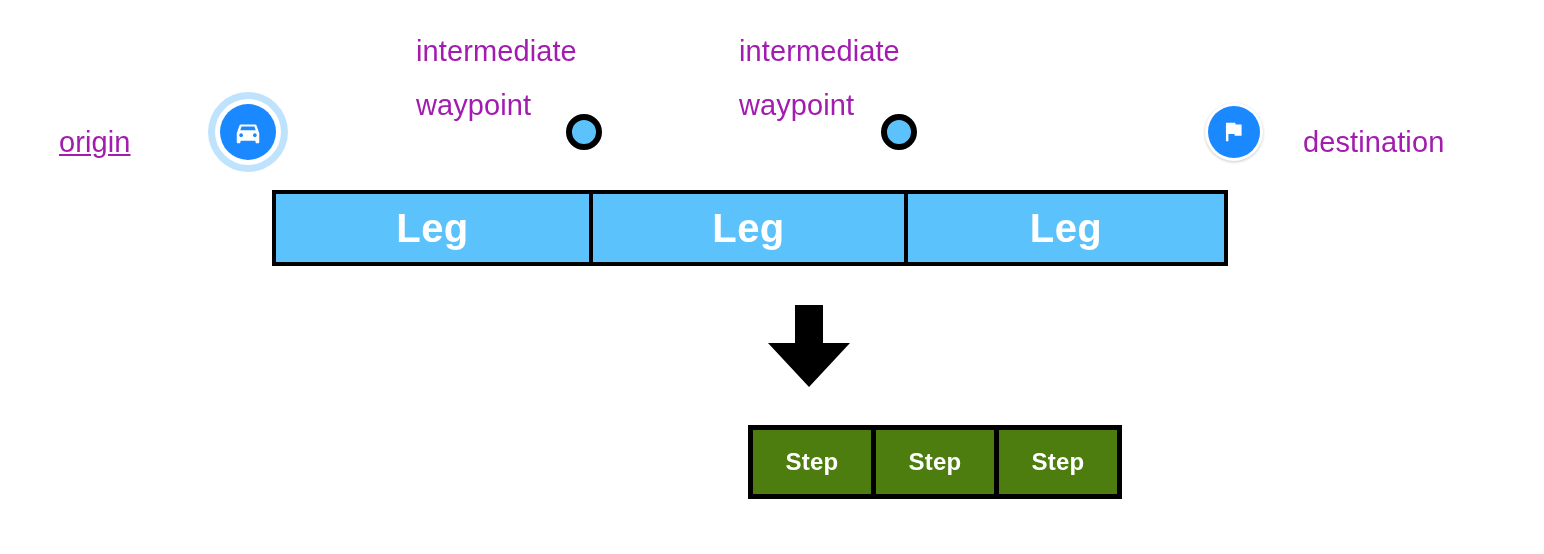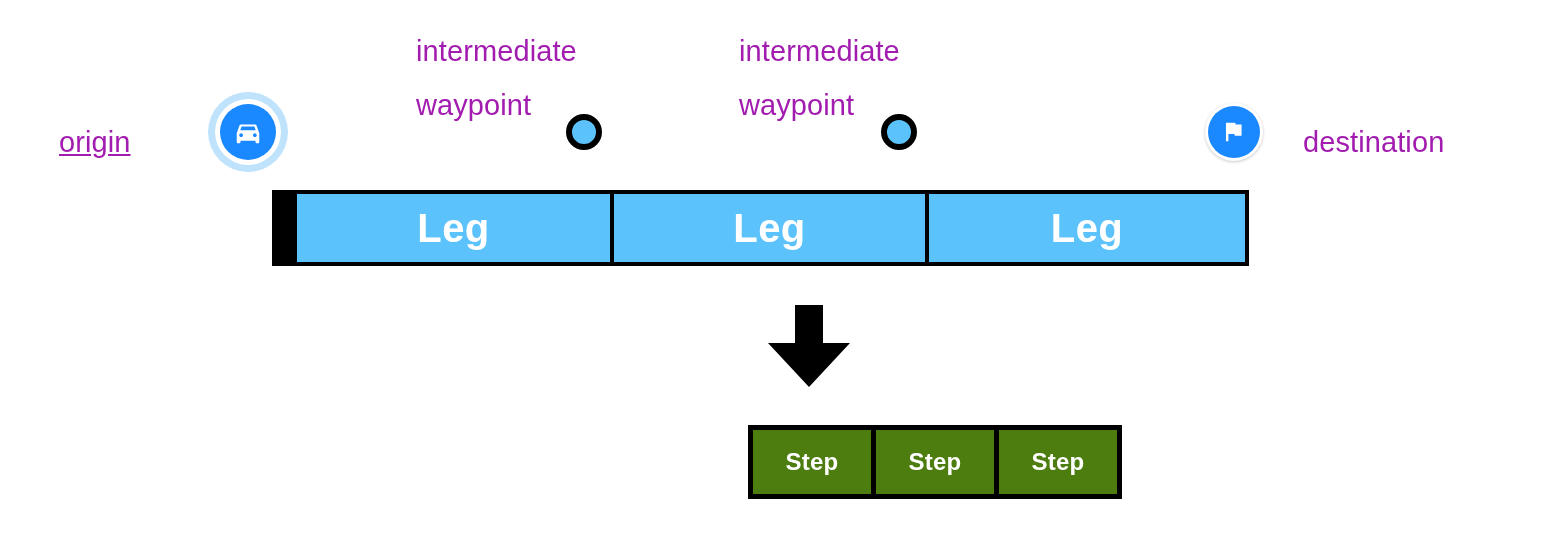--- a/index.html
+++ b/index.html
@@ -108,21 +108,20 @@
   
   .legs-row {
     position: absolute;
     left: 272px;
     top: 190px;
     height: 76px;
     display: flex;
     background: #000000;
     border: 4px solid #000000;
     box-sizing: border-box;
-    padding-left: 21px;
   }
   .leg-box {
     background: #5cc2fb;
     color: #ffffff;
     font-size: 40px;
     font-weight: bold;
     letter-spacing: 0.4px;
     display: flex;
     align-items: center;
     justify-content: center;

